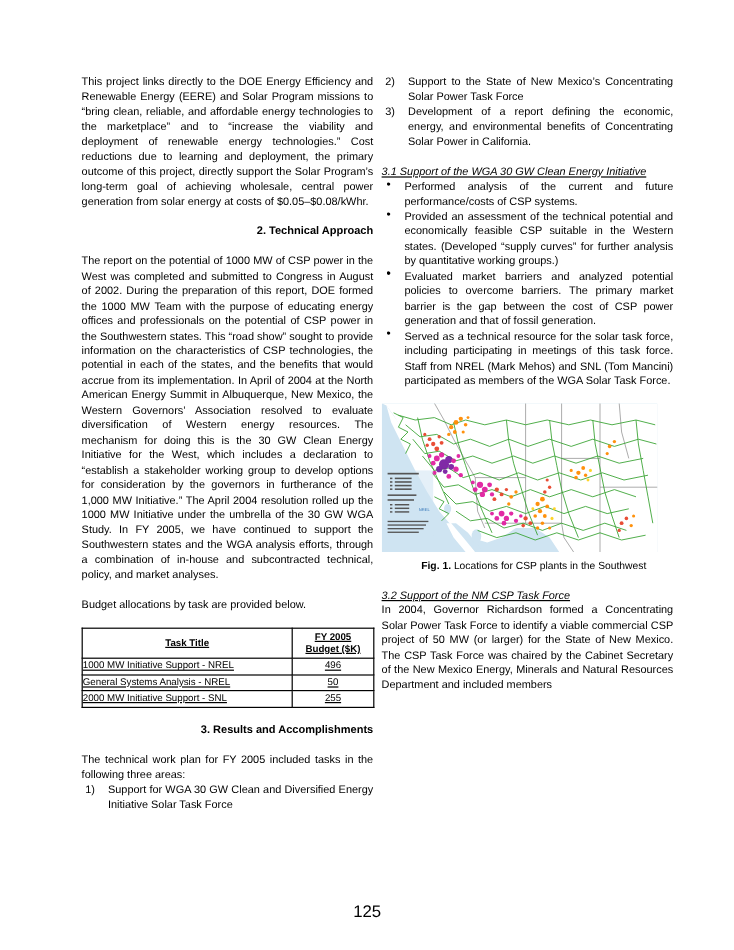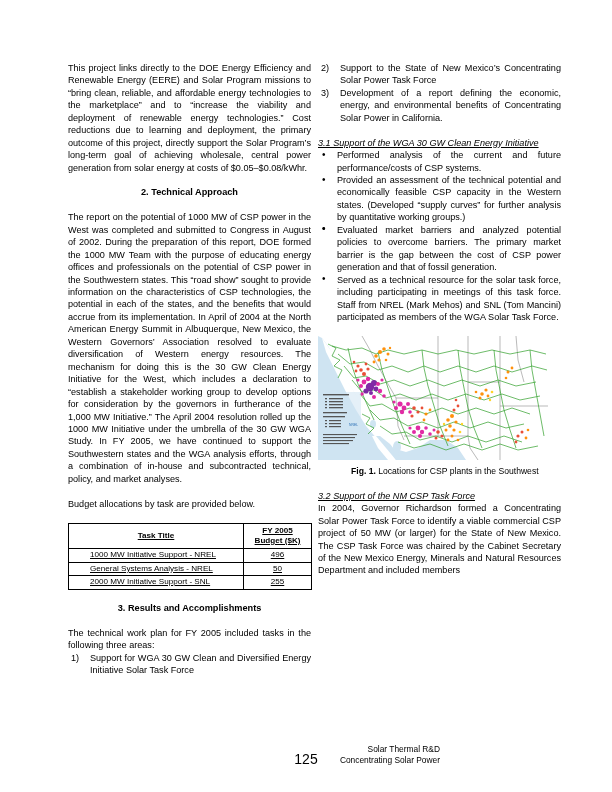--- a/index.html
+++ b/index.html
@@ -37,21 +37,21 @@
     hyphens: none;
     word-spacing: 0;
   }
   .gap-sm { height: 12.4px; }
 
   h2.sec {
     font-size: 9.2px;
     font-weight: bold;
     margin: 0;
     line-height: 12.45px;
-    text-align: center;
+    text-align: right;
   }
   h3.subsec {
     font-size: 9.1px;
     font-weight: normal;
     font-style: italic;
     margin: 0;
     line-height: 12.45px;
     text-align: left;
     text-decoration: underline;
   }
@@ -114,21 +114,21 @@
   }
   table.budget th {
     font-weight: bold;
     text-align: center;
     vertical-align: middle;
     padding-top: 2px;
     padding-bottom: 2px;
   }
   table.budget td.task {
     text-align: left;
-    padding-left: 21px;
+    padding-left: 0;
   }
   table.budget td.amt {
     text-align: center;
   }
   .col-task { width: 175px; }
   .col-amt  { width: 68px; }
 
   
   .figure-wrap {
     width: 230px;
@@ -255,21 +255,21 @@
 
     <h3 class="subsec">3.1 Support of the WGA 30 GW Clean Energy Initiative</h3>
 
     <ul class="bullets">
       <li>
         <span class="dot">•</span>
         <span>Performed analysis of the current and future performance/costs of CSP systems.</span>
       </li>
       <li>
         <span class="dot">•</span>
-        <span>Provided an assessment of the technical potential and economically feasible CSP capacity in the Western states. (Developed “supply curves” for further analysis by quantitative working groups.)</span>
+        <span>Provided an assessment of the technical potential and economically feasible CSP suitable in the Western states. (Developed “supply curves” for further analysis by quantitative working groups.)</span>
       </li>
       <li>
         <span class="dot">•</span>
       </li>
       <li>
         <span class="dot">•</span>
         <span>Evaluated market barriers and analyzed potential policies to overcome barriers.  The primary market barrier is the gap between the cost of CSP power generation and that of fossil generation.</span>
       </li>
       <li>
         <span class="dot">•</span>
@@ -506,18 +506,14 @@
     </div>
 
     <div class="gap-sm"></div>
 
     <h3 class="subsec">3.2 Support of the NM CSP Task Force</h3>
 
     <p class="body">In 2004, Governor Richardson formed a Concentrating Solar Power Task Force to identify a viable commercial CSP project of 50 MW (or larger) for the State of New Mexico. The CSP Task Force was chaired by the Cabinet Secretary of the New Mexico Energy, Minerals and Natural Resources Department and included members</p>
   </div>
 
   <div class="footer-page">125</div>
-  <div class="footer-right">
-    <div>Solar Thermal R&amp;D</div>
-    <div>Concentrating Solar Power</div>
-  </div>
 
 </div>
 
 </body></html>

